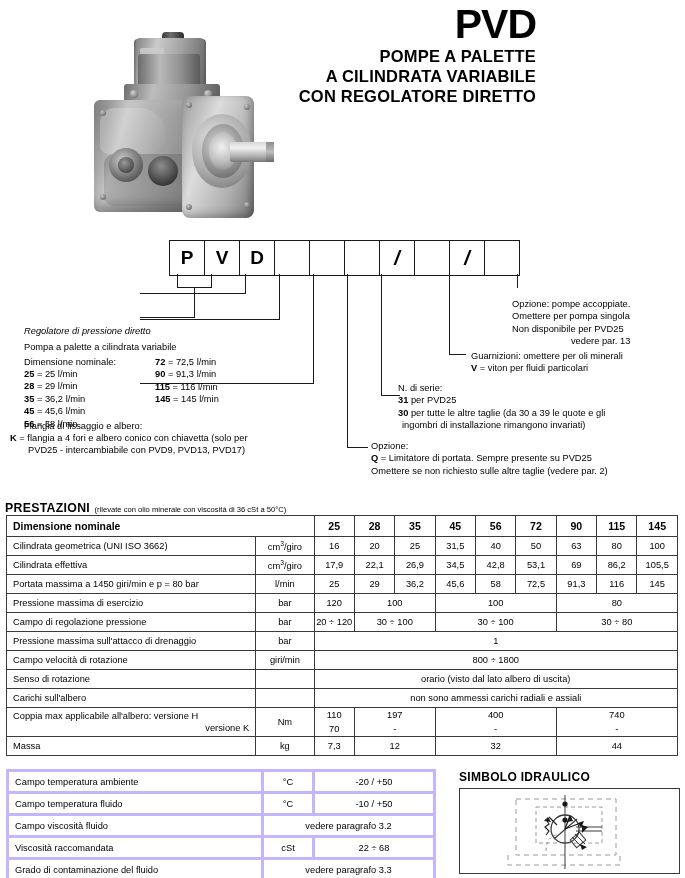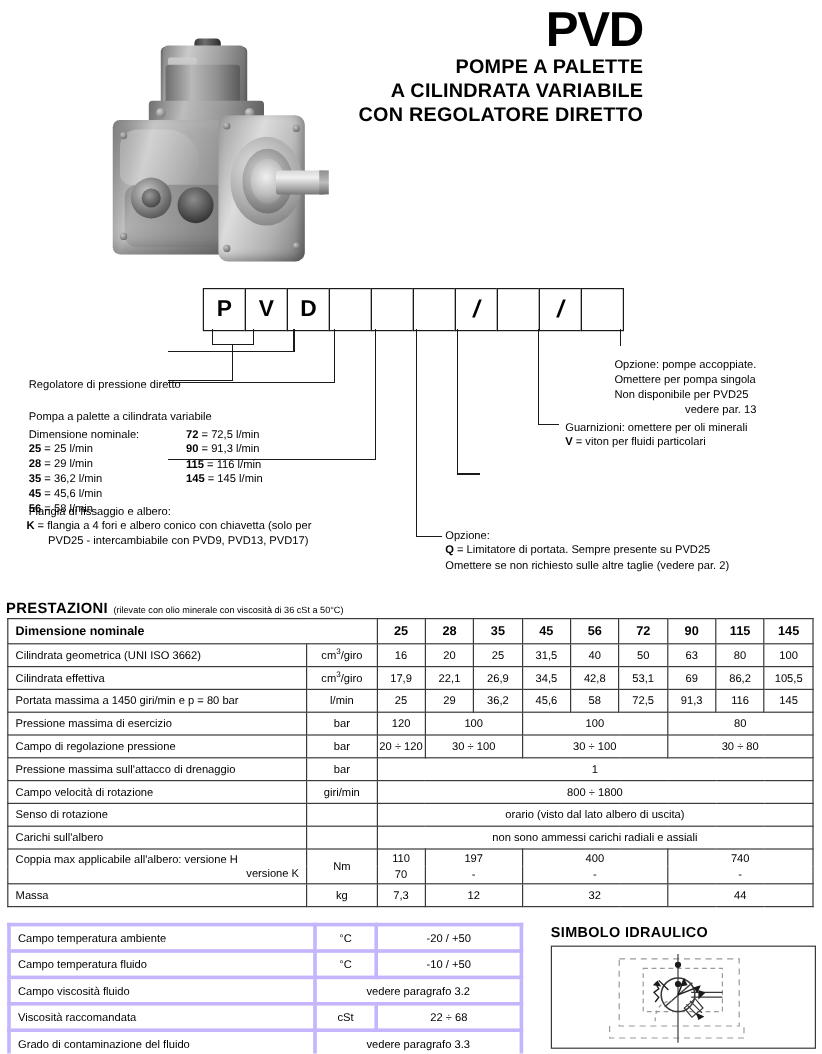--- a/index.html
+++ b/index.html
@@ -193,56 +193,62 @@
 
         <path d="M381,42 L381,163 L400,163"></path>
 
         <path d="M449,42 L449,122 L466,122"></path>
 
         <path d="M517,42 L517,56 L517,56"></path>
       </g>
     </svg>
 
     <div class="anno" style="left:24px;top:74px;margin-top:35px;">Pompa a palette a cilindrata variabile</div>
-    <div class="anno" style="left:24px;top:82px;">Regolatore di pressione diretto</div>
+    <div class="anno" style="left:24px;top:93px;font-style:italic;">Regolatore di pressione diretto</div>
     <div class="anno" style="left:24px;top:124px;">Dimensione nominale:</div>
 
     <div style="position:absolute;left:24px;top:136px;">
       <div class="anno" style="position:static;"><b>25</b> <span>= 25 l/min</span></div>
       <div class="anno" style="position:static;"><b>28</b> <span>= 29 l/min</span></div>
       <div class="anno" style="position:static;"><b>35</b> <span>= 36,2 l/min</span></div>
       <div class="anno" style="position:static;"><b>45</b> <span>= 45,6 l/min</span></div>
       <div class="anno" style="position:static;"><b>56</b> <span>= 58 l/min</span></div>
     </div>
 
     <div style="position:absolute;left:155px;top:124px;">
       <div class="anno" style="position:static;"><b>72</b> <span>= 72,5 l/min</span></div>
       <div class="anno" style="position:static;"><b>90</b> <span>= 91,3 l/min</span></div>
       <div class="anno" style="position:static;"><b>115</b> <span>= 116 l/min</span></div>
       <div class="anno" style="position:static;"><b>145</b> <span>= 145 l/min</span></div>
     </div>
 
     <div class="anno" style="left:24px;top:188px;">Flangia di fissaggio e albero:</div>
-    <div style="position:absolute;left:22px;top:200px;">
+    <div style="position:absolute;left:10px;top:200px;">
       <div class="anno" style="position:static;"><b>K</b> <span>= flangia a 4 fori e albero conico con chiavetta (solo per</span></div>
       <div class="anno" style="position:static;padding-left:18px;"><span>PVD25 - intercambiabile con PVD9, PVD13, PVD17)</span></div>
     </div>
 
     <div style="position:absolute;left:512px;top:66px;">
       <div class="anno" style="position:static;">Opzione: pompe accoppiate.</div>
       <div class="anno" style="position:static;">Omettere per pompa singola</div>
       <div class="anno" style="position:static;">Non disponibile per PVD25</div>
       <div class="anno" style="position:static;text-align:right;">vedere par. 13</div>
     </div>
 
     <div style="position:absolute;left:471px;top:118px;">
       <div class="anno" style="position:static;">Guarnizioni: omettere per oli minerali</div>
       <div class="anno" style="position:static;"><b>V</b> <span>= viton per fluidi particolari</span></div>
     </div>
 
+    <div style="position:absolute;left:398px;top:150px;">
+      <div class="anno" style="position:static;">N. di serie:</div>
+      <div class="anno" style="position:static;"><b>31</b> <span>per PVD25</span></div>
+      <div class="anno" style="position:static;"><b>30</b> <span>per tutte le altre taglie (da 30 a 39 le quote e gli</span></div>
+      <div class="anno" style="position:static;padding-left:4px;"><span>ingombri di installazione rimangono invariati)</span></div>
+    </div>
 
     <div style="position:absolute;left:371px;top:208px;">
       <div class="anno" style="position:static;">Opzione:</div>
       <div class="anno" style="position:static;"><b>Q</b> <span>= Limitatore di portata. Sempre presente su PVD25</span></div>
       <div class="anno" style="position:static;">Omettere se non richiesto sulle altre taglie (vedere par. 2)</div>
     </div>
   </div>
 
   <div class="prest-head">
     <span class="t1">PRESTAZIONI</span>

